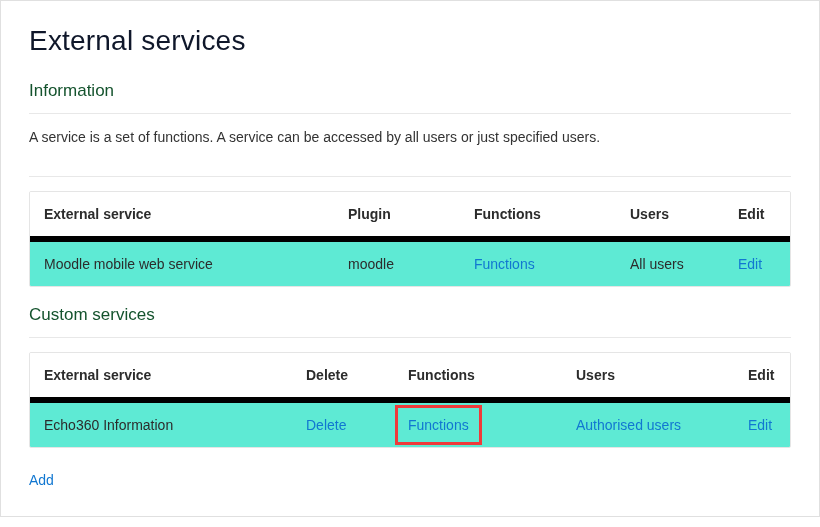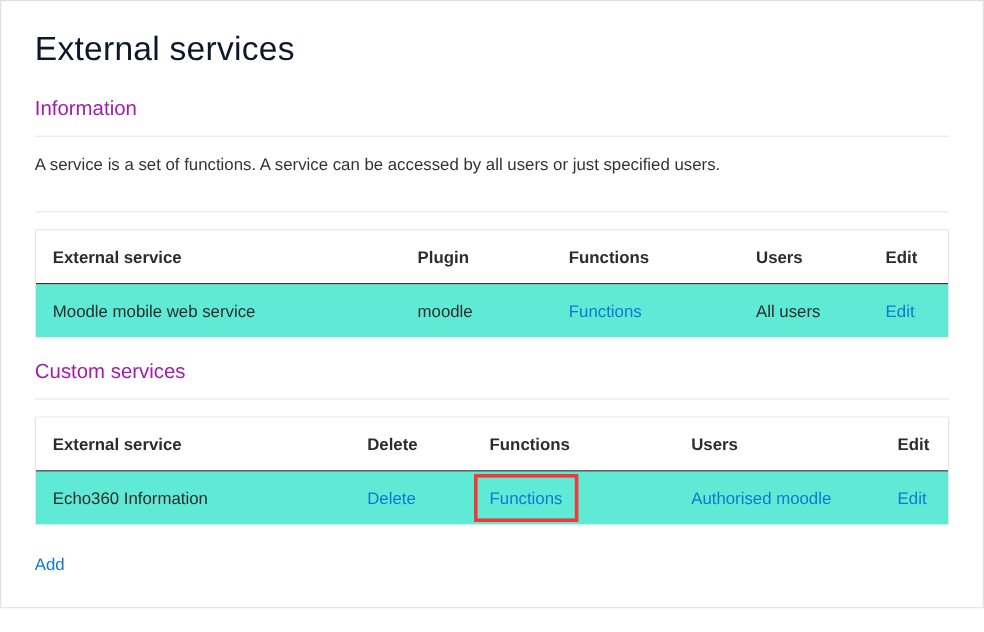--- a/index.html
+++ b/index.html
@@ -23,21 +23,21 @@
     h1 {
       font-size: 28px;
       font-weight: 400;
       color: #0f172a;
       margin-bottom: 24px;
       letter-spacing: 0.2px;
     }
     h2 {
       font-size: 17px;
       font-weight: 400;
-      color: #a21caf;
+      color: #14532d;
       margin-top: 4px;
       margin-bottom: 12px;
     }
     .hr-thin {
       border: none;
       border-top: 1px solid #e8e8e8;
       margin-bottom: 14px;
     }
     .info-text {
       font-size: 14px;
@@ -52,21 +52,21 @@
       margin-bottom: 18px;
     }
     .row {
       display: flex;
       align-items: center;
       padding: 14px 14px;
     }
     .row.header {
       background: #fff;
       font-weight: 600;
-      border-bottom: 1px solid #000000;
+      border-bottom: 6px solid #000000;
     }
     .row.data {
       background: #5eead4;
     }
     .cell {
       padding-right: 8px;
     }
     
     .builtin .col-service { flex: 0 0 304px; }
     .builtin .col-plugin  { flex: 0 0 126px; }
@@ -146,21 +146,21 @@
       <div class="cell col-service">Echo360 Information</div>
       <div class="cell col-delete">
         <a class="link">Delete</a>
       </div>
       <div class="cell col-func">
         <span class="highlighted-link">
           <a class="link">Functions</a>
         </span>
       </div>
       <div class="cell col-users">
-        <a class="link">Authorised moodle</a>
+        <a class="link">Authorised users</a>
       </div>
       <div class="cell col-edit">
         <a class="link">Edit</a>
       </div>
     </div>
   </div>
 
   <a class="link add-link">Add</a>
 
 </div>

